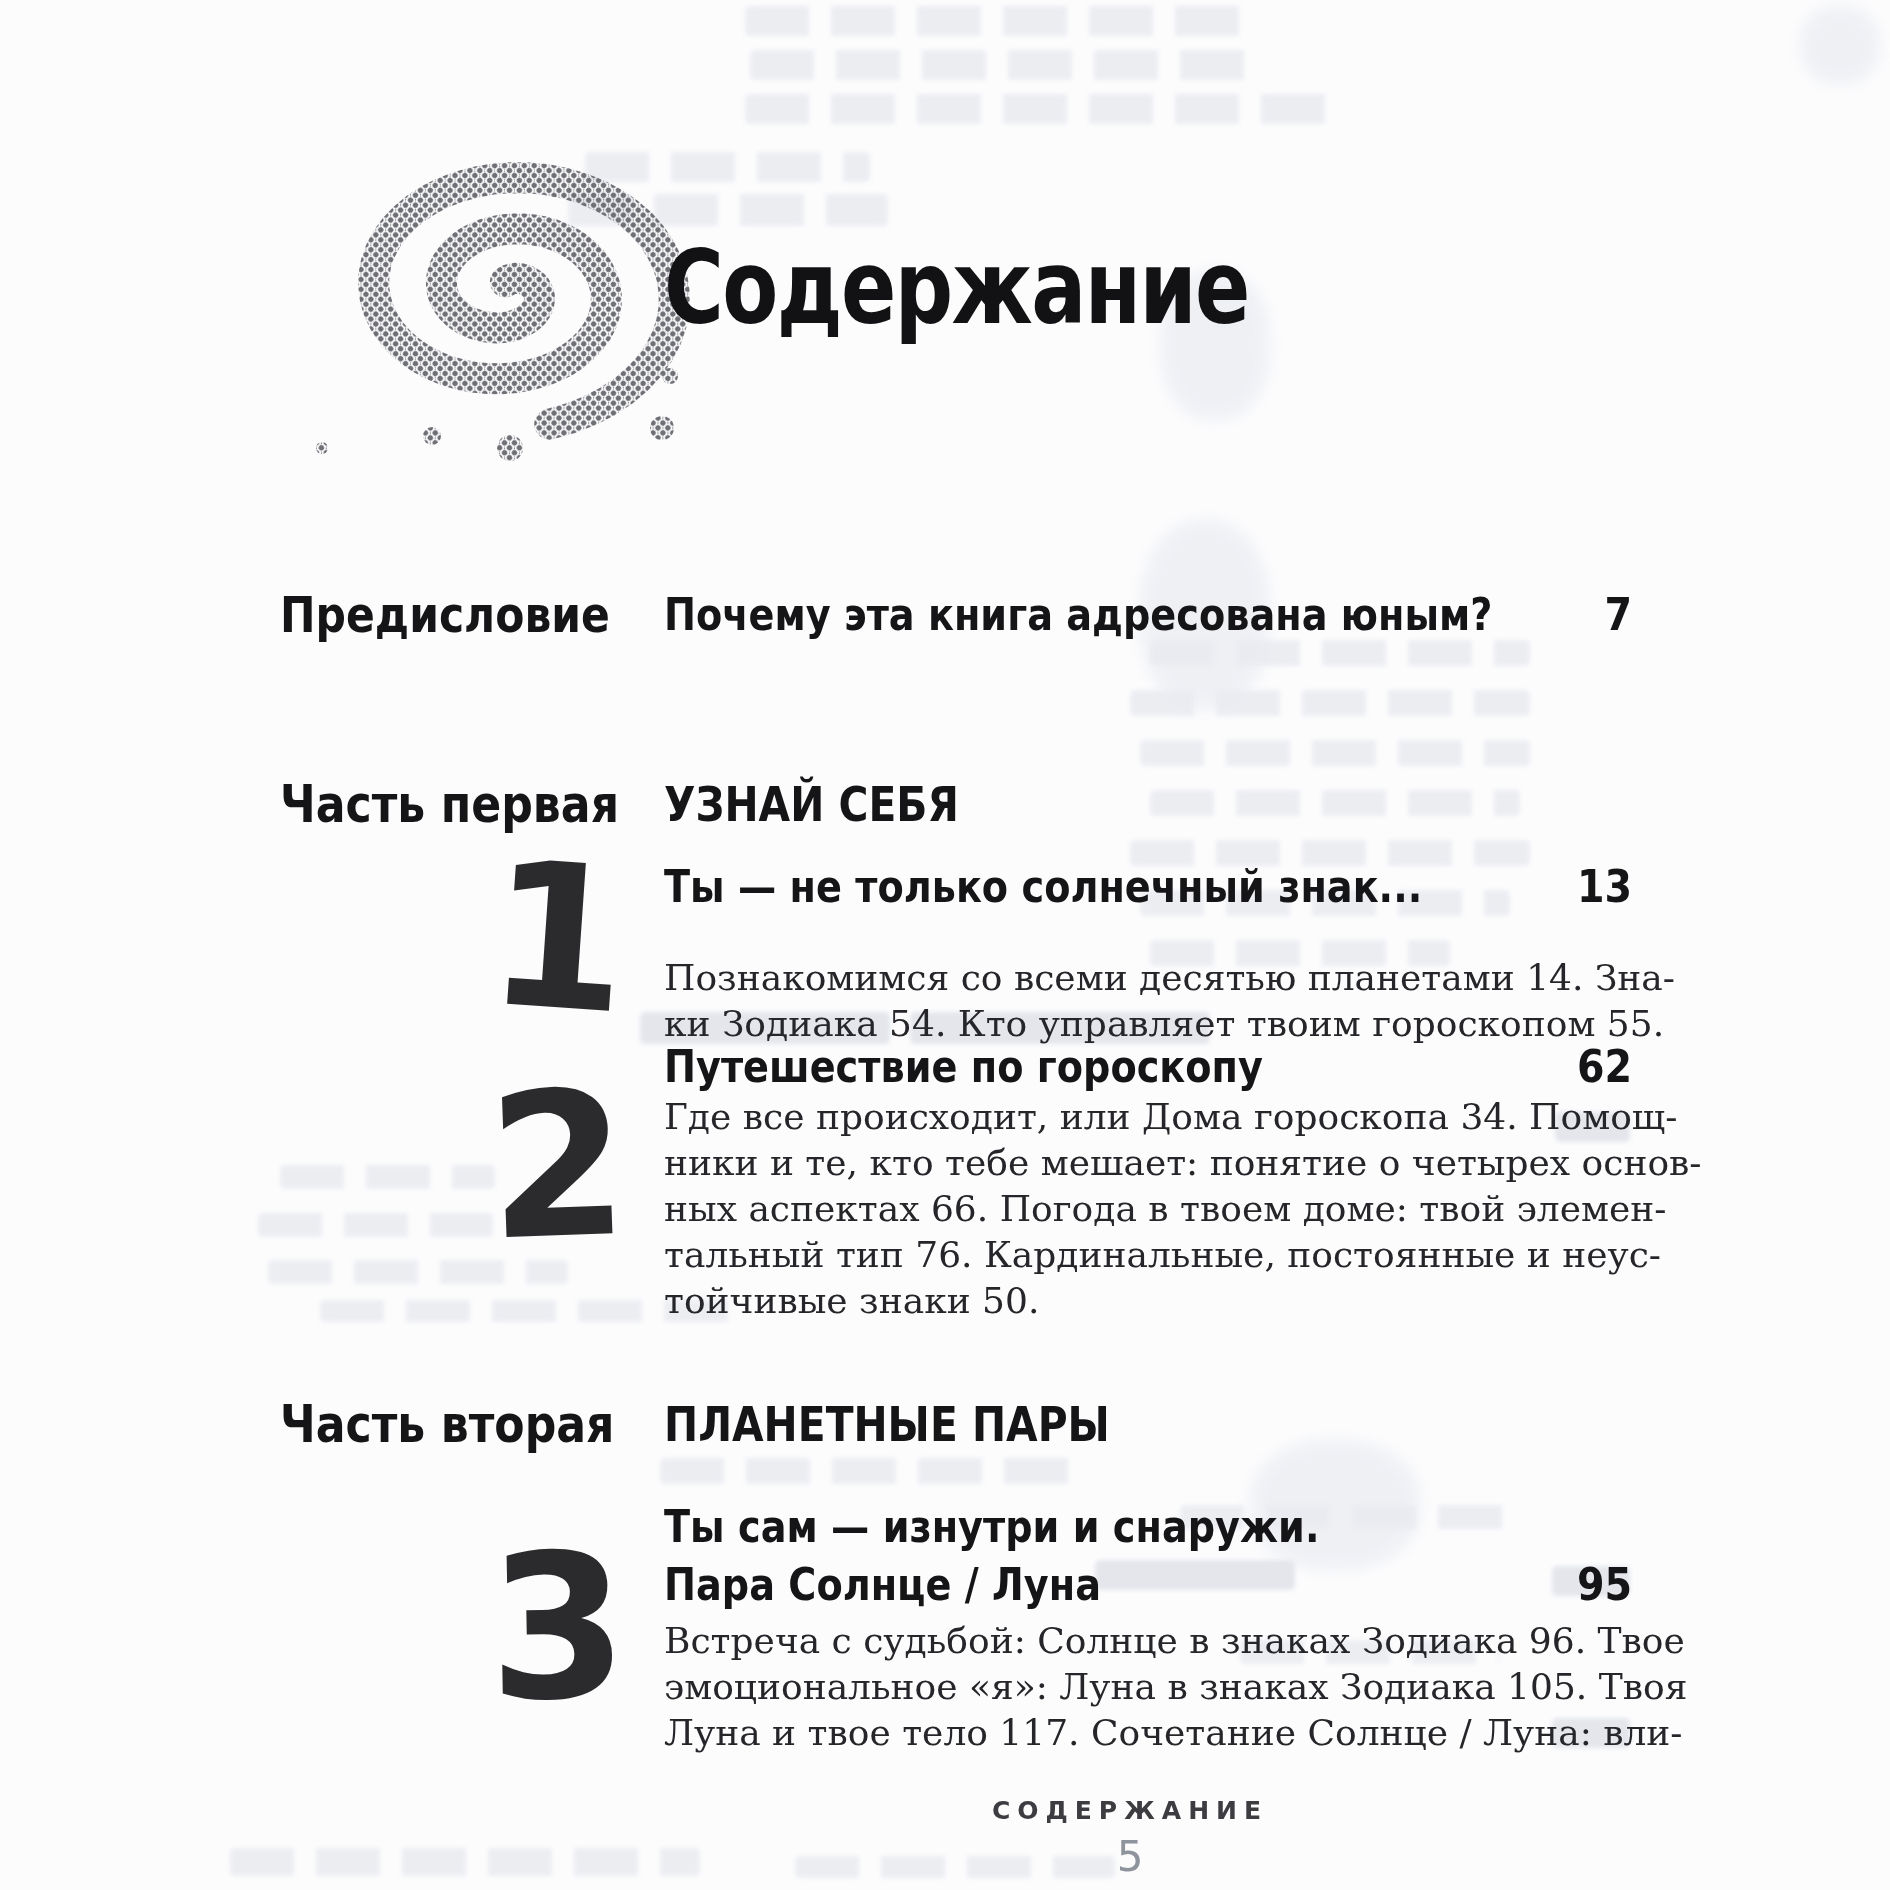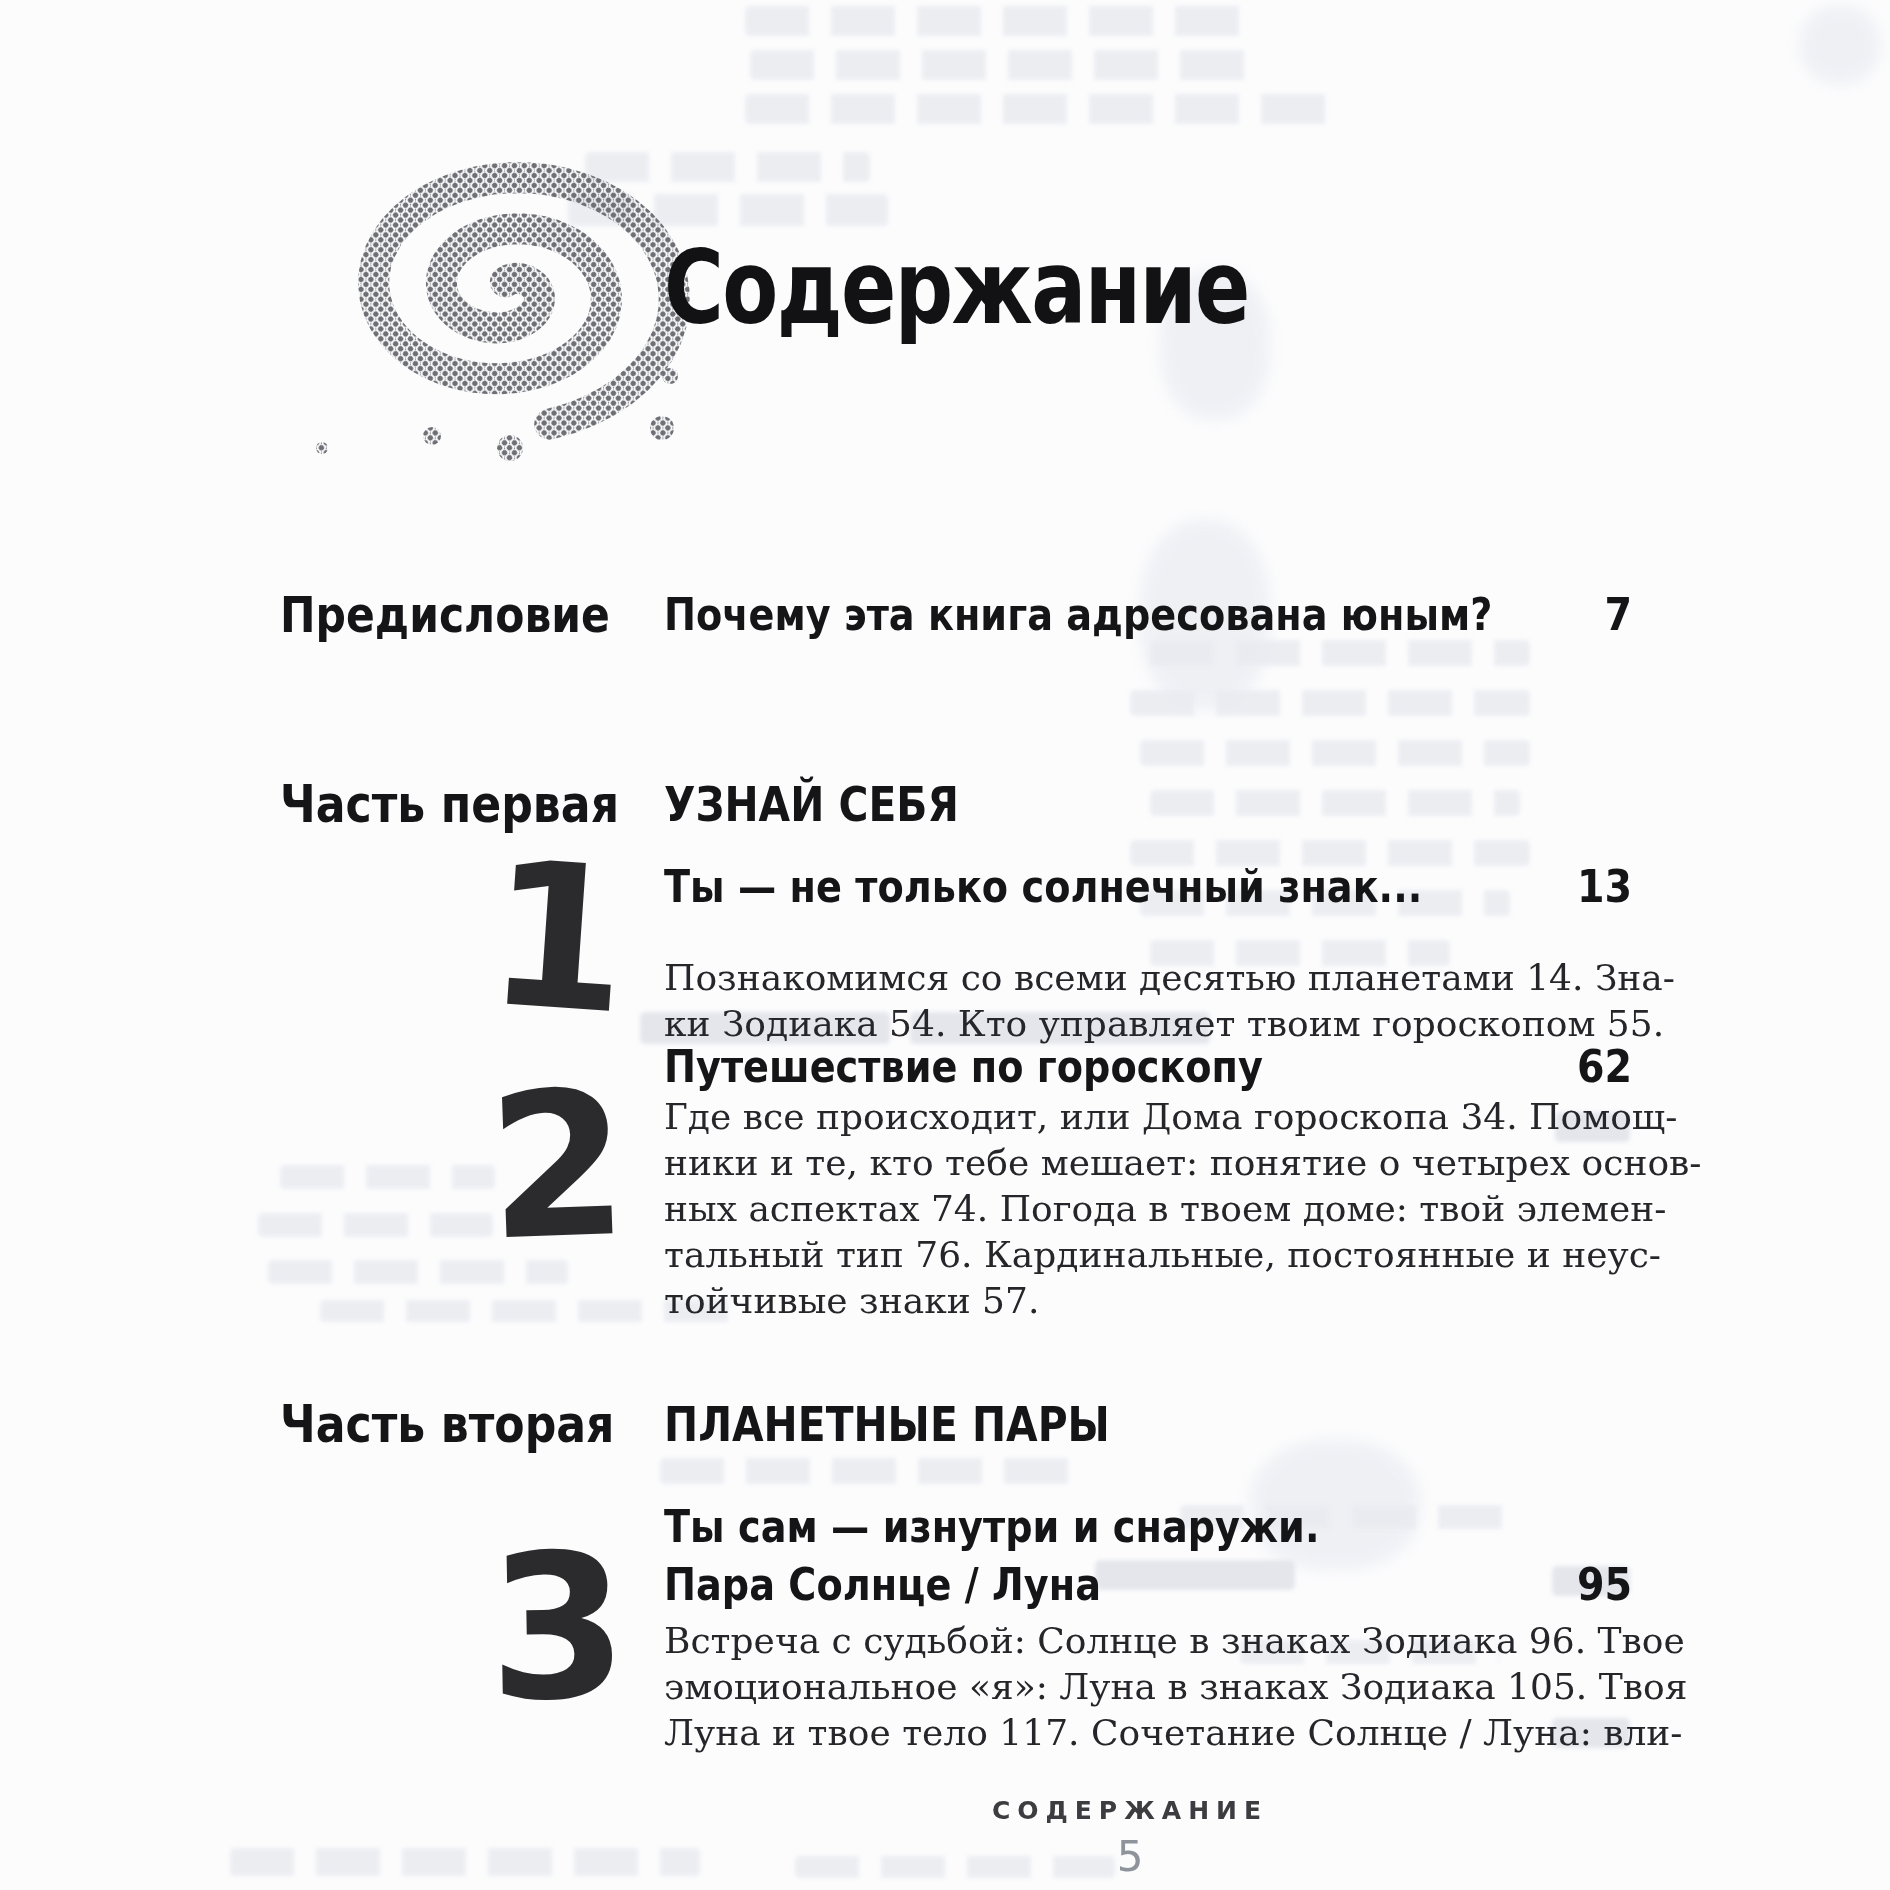--- a/index.html
+++ b/index.html
@@ -134,23 +134,23 @@
     <div>Познакомимся со всеми десятью планетами 14. Зна-</div>
     <div>ки Зодиака 54. Кто управляет твоим гороскопом 55.</div>
   </div>
 
   <div class="big-num" style="top:1066px;transform:rotate(-2deg)">2</div>
   <div class="black-head toc-head" style="top:1042px">Путешествие по гороскопу</div>
   <div class="pg-num" style="top:1042px">62</div>
   <div class="desc" style="top:1094px">
     <div>Где все происходит, или Дома гороскопа 34. Помощ-</div>
     <div>ники и те, кто тебе мешает: понятие о четырех основ-</div>
-    <div>ных аспектах 74. Погода в твоем доме: твой элемен-</div>
+    <div>ных аспектах 66. Погода в твоем доме: твой элемен-</div>
     <div>тальный тип 76. Кардинальные, постоянные и неус-</div>
-    <div>тойчивые знаки 57.</div>
+    <div>тойчивые знаки 50.</div>
   </div>
 
   <div class="black-head toc-label" style="top:1396px;font-size:52px">Часть вторая</div>
   <div class="black-head toc-head" style="top:1398px;font-size:48px">ПЛАНЕТНЫЕ ПАРЫ</div>
 
   <div class="big-num" style="top:1528px;transform:rotate(-1deg)">3</div>
   <div class="black-head toc-head" style="top:1502px">Ты сам — изнутри и снаружи.</div>
   <div class="black-head toc-head" style="top:1560px">Пара Солнце / Луна</div>
   <div class="pg-num" style="top:1560px">95</div>
   <div class="desc" style="top:1618px">

